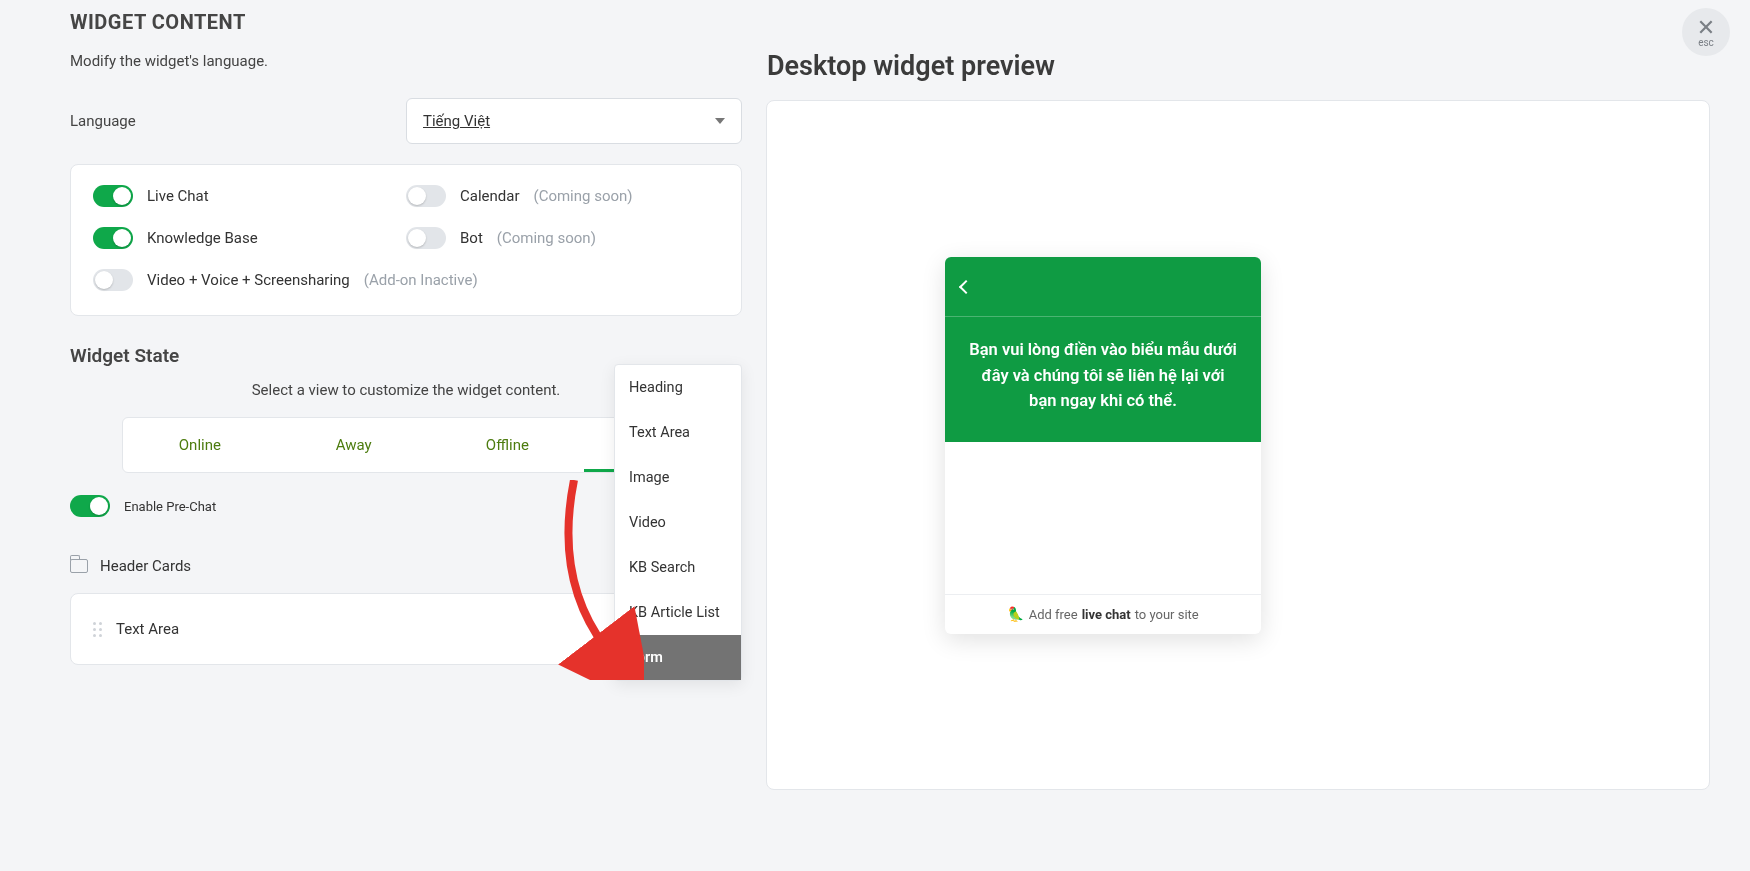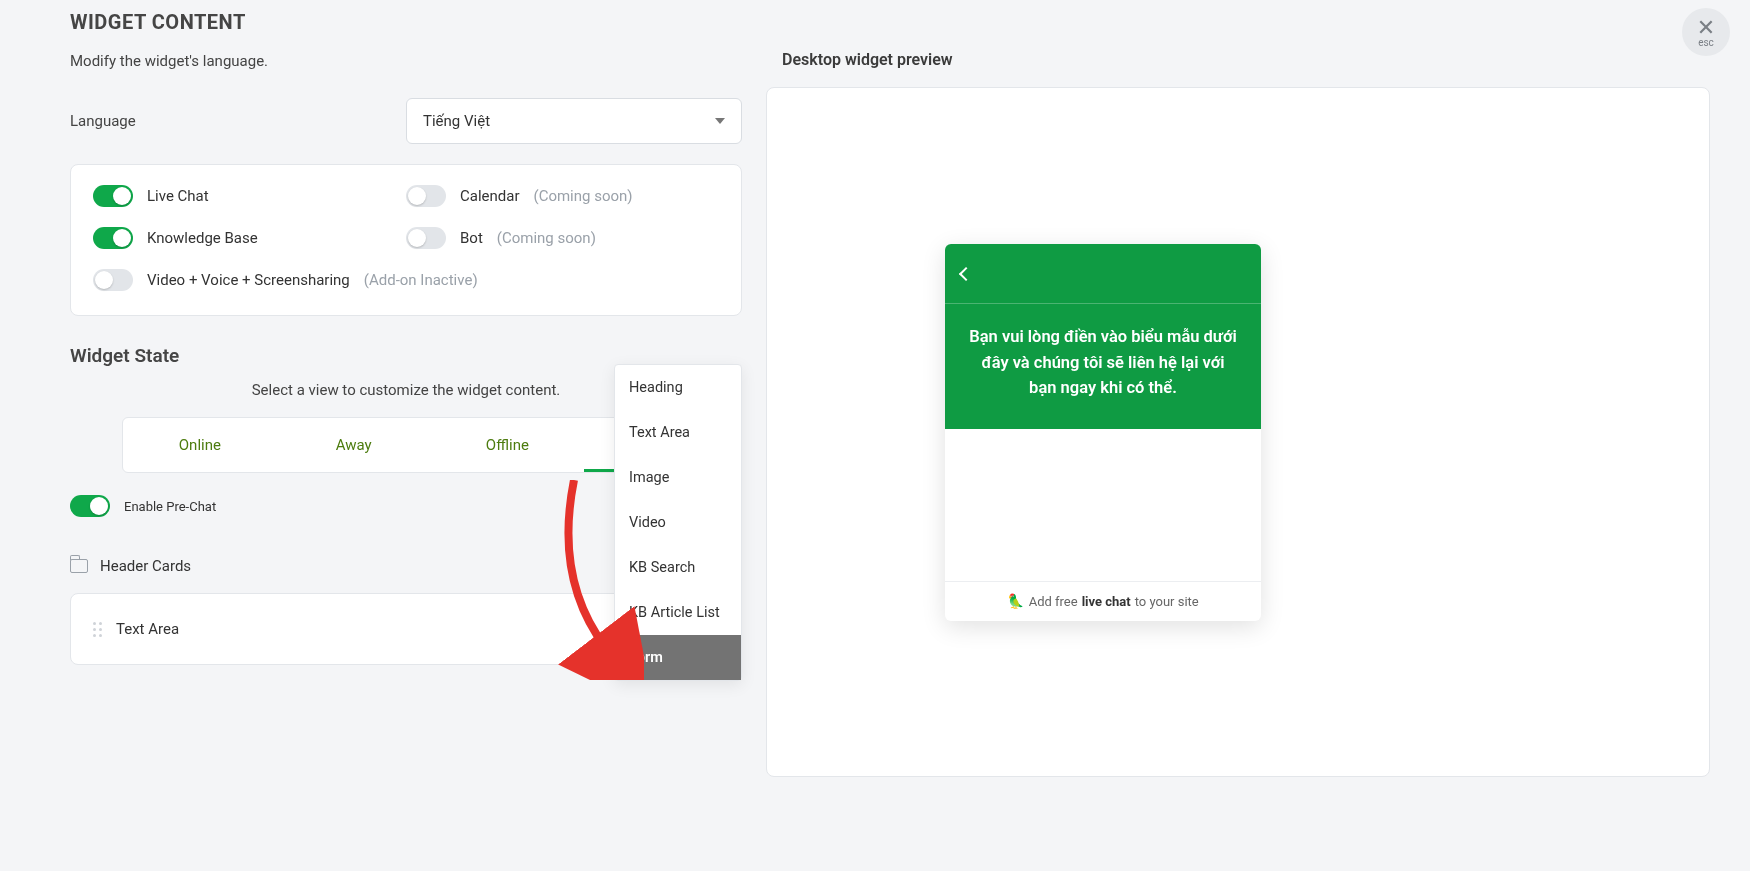--- a/index.html
+++ b/index.html
@@ -49,20 +49,21 @@
     border: 1px solid #d9dde2;
     background: #fff;
     border-radius: 6px;
     display: flex;
     align-items: center;
     padding: 0 16px;
     font-size: 15px;
     color: #333;
     position: relative;
     cursor: pointer;
+    text-decoration: underline;
   }
   .select .caret {
     position: absolute;
     right: 16px;
     top: 50%;
     transform: translateY(-50%);
     width: 0; height: 0;
     border-left: 5px solid transparent;
     border-right: 5px solid transparent;
     border-top: 6px solid #777;
@@ -257,24 +258,24 @@
 
   .arrow-overlay {
     position: absolute;
     left: 544px;
     top: 480px;
     z-index: 30;
     pointer-events: none;
   }
 
   .preview-title {
-    font-size: 16px;
+    font-size: 27px;
     font-weight: 600;
     color: #3b3b3b;
-    margin: 40px 0 18px 16px;
+    margin: 40px 0 18px 1px;
   }
   .preview-panel {
     background: #fff;
     border: 1px solid #e3e6ea;
     border-radius: 8px;
     height: 690px;
     position: relative;
   }
   .widget {
     position: absolute;

